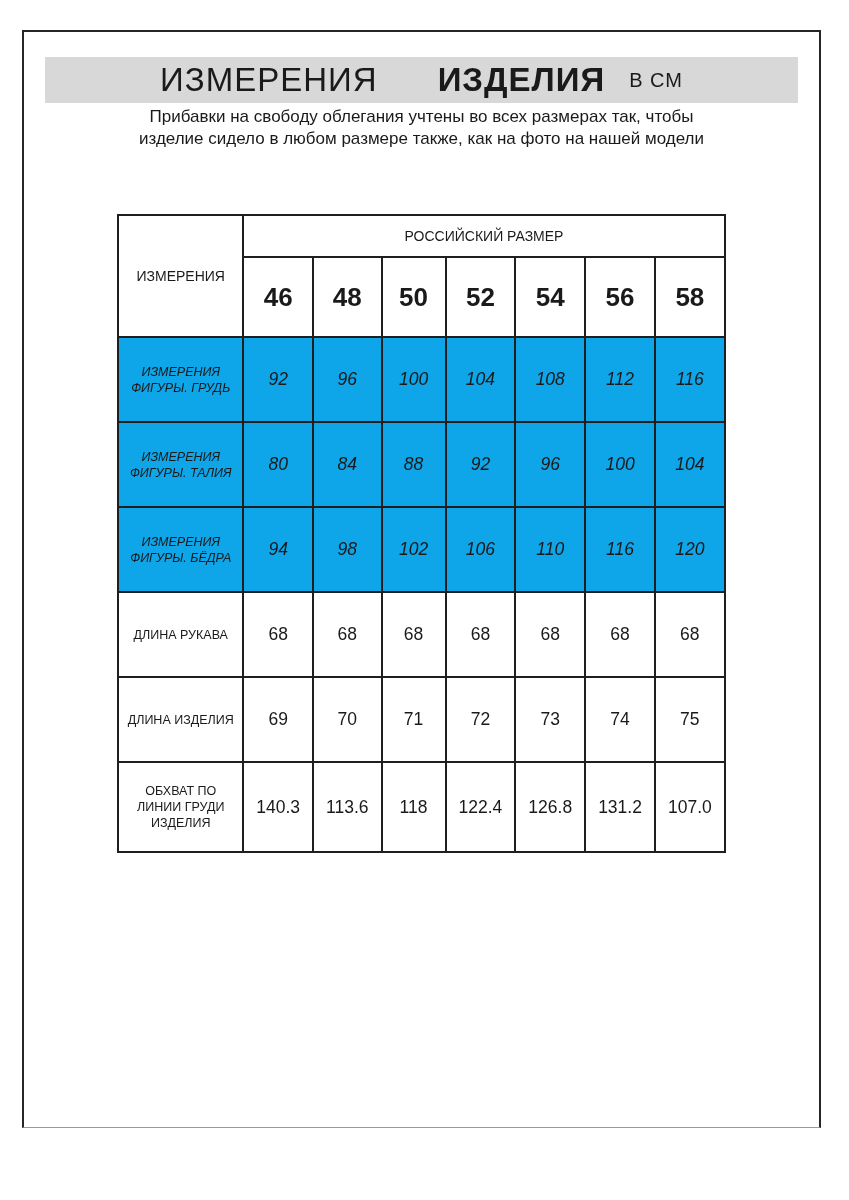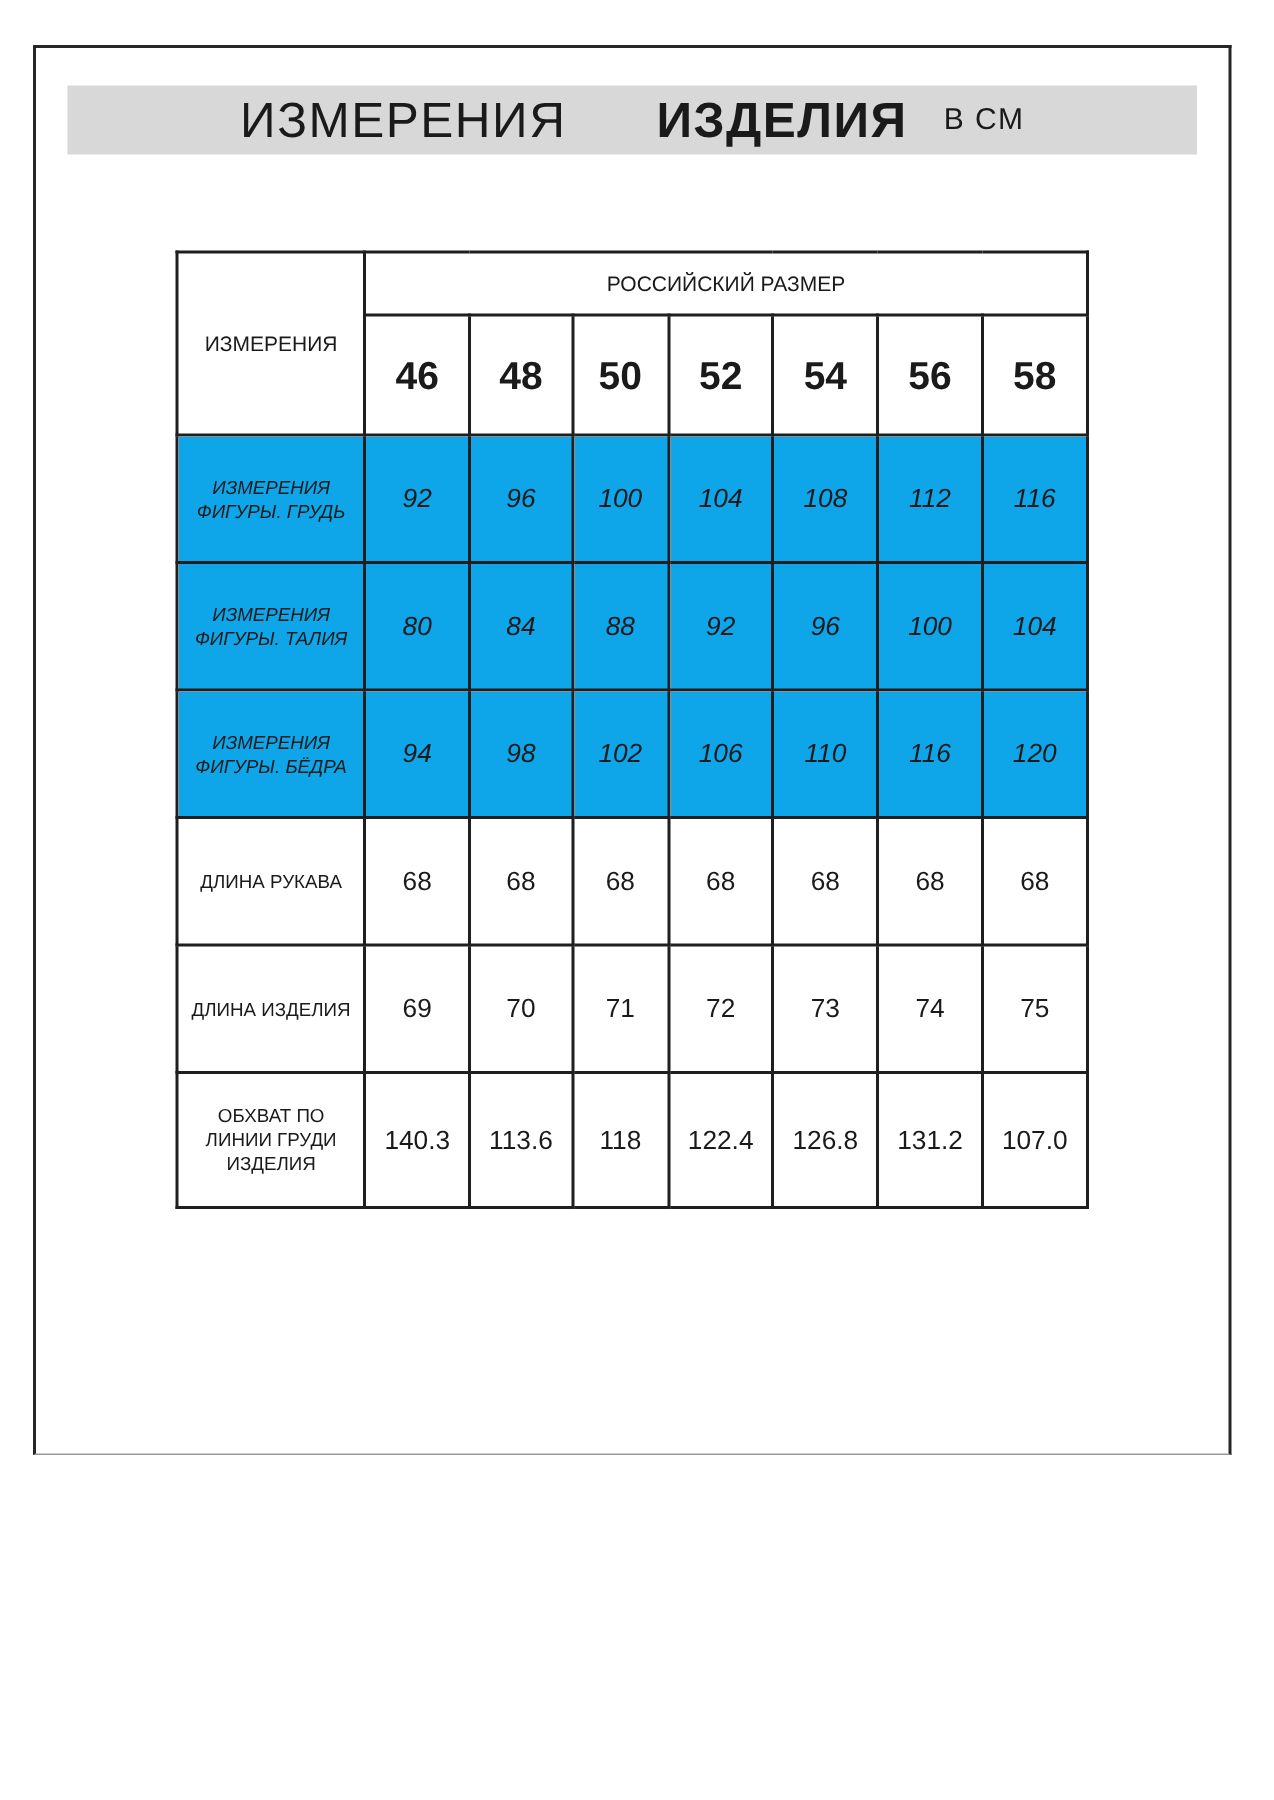--- a/index.html
+++ b/index.html
@@ -8,21 +8,21 @@
     width: 849px; height: 1200px;
     background: #ffffff;
     font-family: "Liberation Sans", sans-serif;
     color: #1a1a1a;
   }
   .page { position: relative; width: 849px; height: 1200px; overflow: hidden; }
 
   .frame {
     position: absolute;
     left: 22px; top: 30px;
-    width: 799px; height: 940px;
+    width: 799px; height: 1098px;
     border: 2px solid #262626;
     border-bottom: 1px solid #9a9a9a;
     background: #ffffff;
   }
 
   .banner {
     margin: 25px 21px 0 21px;
     height: 46px;
     background: #d8d8d8;
     display: flex;
@@ -73,20 +73,21 @@
 <div class="page">
   <div class="frame">
 
     <div class="banner">
       <span class="t-reg">ИЗМЕРЕНИЯ</span>
       <span class="t-bold">ИЗДЕЛИЯ</span>
       <span class="t-unit">В СМ</span>
     </div>
 
 
+    <div class="note">Прибавки на свободу облегания учтены во всех размерах так, чтобы изделие сидело в любом размере также, как на фото на нашей модели</div>
 
     <table class="size-table">
       <tbody>
         <tr>
           <td class="corner" rowspan="2">ИЗМЕРЕНИЯ</td>
           <td class="group" colspan="7">РОССИЙСКИЙ РАЗМЕР</td>
         </tr>
         <tr id="sizes-row">
             <td class="size-cell">46</td>
             <td class="size-cell">48</td>

